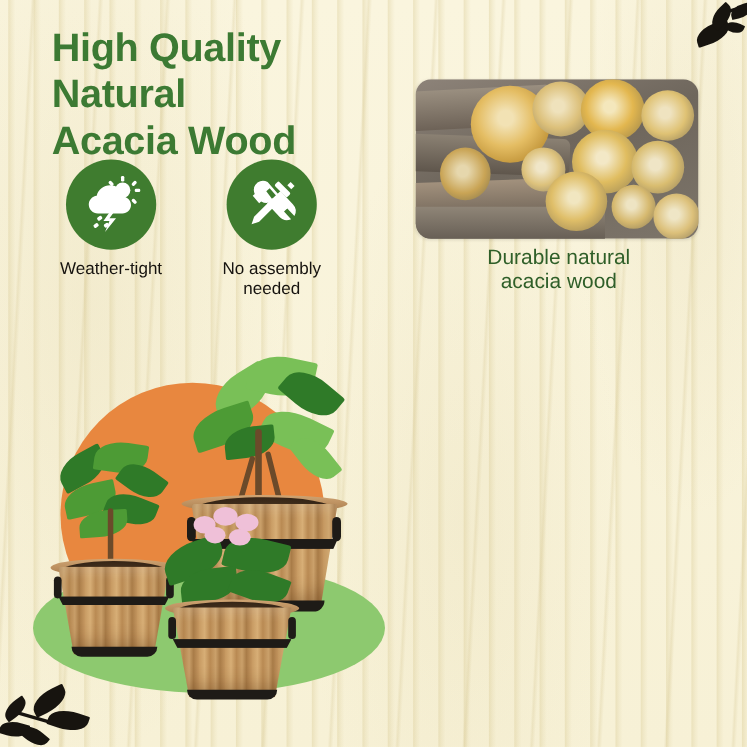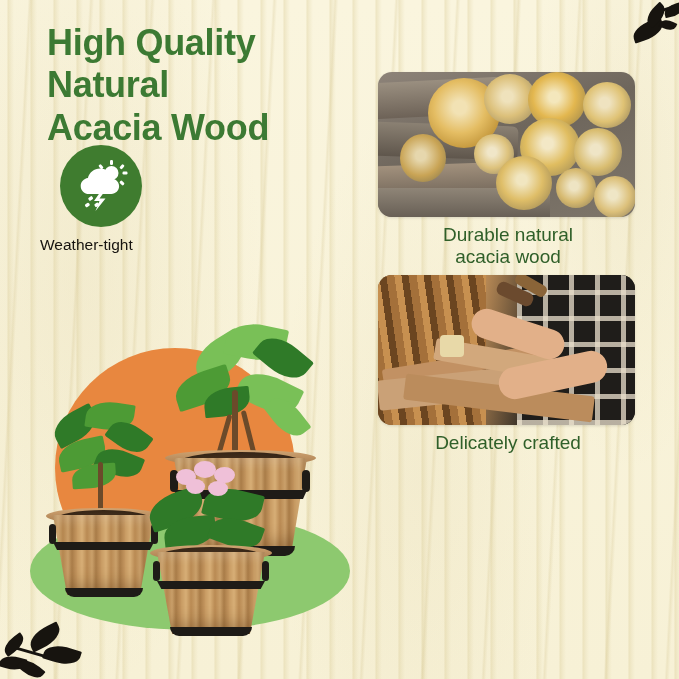--- a/index.html
+++ b/index.html
@@ -45,21 +45,21 @@
   .headline{
     position:absolute;left:47px;top:22px;width:330px;
     color:#3c7a33;
     font-size:36px;line-height:1.18;font-weight:bold;
     letter-spacing:-0.3px;
   }
   .headline .l2{display:block;}
 
   
   .features{position:absolute;left:40px;top:145px;width:290px;display:flex;gap:24px;}
-  .feature{width:122px;text-align:left;}
+  .feature{width:122px;text-align:center;}
   .badge{
     width:82px;height:82px;border-radius:50%;
     background:#3f7c2f;margin:0 auto;
     display:flex;align-items:center;justify-content:center;
   }
   .feat-label{
     margin-top:9px;color:#16130f;font-size:15.5px;line-height:1.18;
   }
 
   
@@ -177,20 +177,39 @@
             <polygon points="29,31.5 21,43 26.5,43 22.5,53 32.5,40.5 26.5,40.5 33,31.5"></polygon>
             <rect x="15" y="39" width="4.6" height="3.4" rx="1.2" transform="rotate(-35 17 40)"></rect>
             <rect x="12" y="45.5" width="4.6" height="3.4" rx="1.2" transform="rotate(-35 14 47)"></rect>
             <rect x="21.5" y="45.5" width="4.6" height="3.4" rx="1.2" transform="rotate(-35 23 47)"></rect>
           </g>
         </svg>
       </div>
       <div class="feat-label">Weather-tight</div>
     </div>
 
+    <div class="feature">
+      <div class="badge">
+        <svg width="52" height="52" viewBox="0 0 52 52">
+          <g fill="#ffffff">
+
+            <path d="M12.5 6.5a9.2 9.2 0 0 0-1.8 10.7l-1.7 1.7 6.3 6.3 1.7-1.7a9.2 9.2 0 0 0 10.7-1.8L21 13.9l2.9-2.9 6.6 6.6 1.6-1.6L21.6 5.4A9.2 9.2 0 0 0 12.5 6.5z" transform="rotate(4 22 15)"></path>
+            <path d="M25.8 27.4l11.6 11.6a9.2 9.2 0 0 0 10.7 1.8l-6.7-6.7 2.9-2.9 6.7 6.7a9.2 9.2 0 0 0-1.8-10.7L37.6 15.6z" transform="translate(-4 -2) rotate(2 36 28)"></path>
+
+            <path d="M43.2 5.4l3.6 3.6-3.0 3.0-3.6-3.6z"></path>
+            <rect x="28" y="9.5" width="16" height="5.4" rx="1.5" transform="rotate(45 36 12)"></rect>
+            <path d="M26.8 20.2l4.6 4.6-16.8 16.8-6.9 2.3 2.3-6.9z"></path>
+          </g>
+        </svg>
+      </div>
+      <div class="feat-label">
+        <span>No assembly</span><br>
+        <span>needed</span>
+      </div>
+    </div>
 
   </div>
 
   <div class="hero">
     <div class="hero-circle"></div>
     <div class="hero-ellipse"></div>
 
     <div class="planter" style="left:168px;top:120px;width:145px;height:120px;">
 
       <div class="leaf pale" style="left:24px;top:-110px;width:56px;height:34px;transform:rotate(-32deg);"></div>
@@ -271,40 +290,20 @@
           <div class="log" style="left:216px;top:104px;width:42px;height:42px;background:radial-gradient(circle at 45% 45%,#efe6c6 14%,#dcc07a 52%,#9e8c60 88%);"></div>
           <div class="log" style="left:22px;top:62px;width:46px;height:48px;background:radial-gradient(circle at 45% 45%,#e6d7ad 14%,#c9a455 55%,#8d7c4e 90%);"></div>
         </div>
       </div>
       <div class="card-cap">
         <span>Durable natural</span><br>
         <span>acacia wood</span>
       </div>
     </div>
 
-    <div class="card card2">
-      <div class="card-img">
-        <div class="photo-carp">
-          <div style="position:absolute;left:0;top:0;width:42%;height:100%;background:repeating-linear-gradient(82deg,#6b4520 0 7px,#a4703a 7px 15px,#c79050 15px 22px);"></div>
-          <div class="plaid"></div>
-          <div class="plank" style="left:4px;top:82px;width:160px;height:16px;transform:rotate(-9deg);background:#c29163;"></div>
-          <div class="plank" style="left:0px;top:98px;width:150px;height:30px;transform:rotate(-6deg);background:#caa177;"></div>
-          <div class="plank" style="left:56px;top:74px;width:130px;height:22px;transform:rotate(10deg);background:#d2a87c;"></div>
-          <div class="plank" style="left:26px;top:110px;width:190px;height:26px;transform:rotate(7deg);background:#bb8c5c;"></div>
-          <div class="arm" style="left:92px;top:44px;width:96px;height:30px;transform:rotate(18deg);"></div>
-          <div class="arm" style="left:120px;top:84px;width:110px;height:32px;transform:rotate(-12deg);"></div>
-          <div style="position:absolute;left:118px;top:12px;width:38px;height:14px;background:#6b4a2e;border-radius:6px;transform:rotate(24deg);"></div>
-          <div style="position:absolute;left:136px;top:4px;width:34px;height:12px;background:#8a6438;border-radius:5px;transform:rotate(30deg);"></div>
-          <div style="position:absolute;left:62px;top:60px;width:24px;height:22px;background:#e8d9a8;border-radius:4px;"></div>
-        </div>
-      </div>
-      <div class="card-cap">
-        <span>Delicately crafted</span>
-      </div>
-    </div>
 
 
   </div>
 
   <div class="deco" style="left:620px;top:2px;width:60px;height:50px;">
     <div class="dstem" style="left:34px;top:6px;width:22px;height:3px;transform:rotate(-18deg);"></div>
     <div class="dleaf" style="left:12px;top:20px;width:32px;height:17px;transform:rotate(-18deg);"></div>
     <div class="dleaf" style="left:24px;top:6px;width:24px;height:14px;transform:rotate(-44deg);"></div>
     <div class="dleaf" style="left:44px;top:2px;width:20px;height:12px;transform:rotate(-14deg);"></div>
     <div class="dleaf" style="left:40px;top:18px;width:16px;height:10px;transform:rotate(26deg);"></div>

